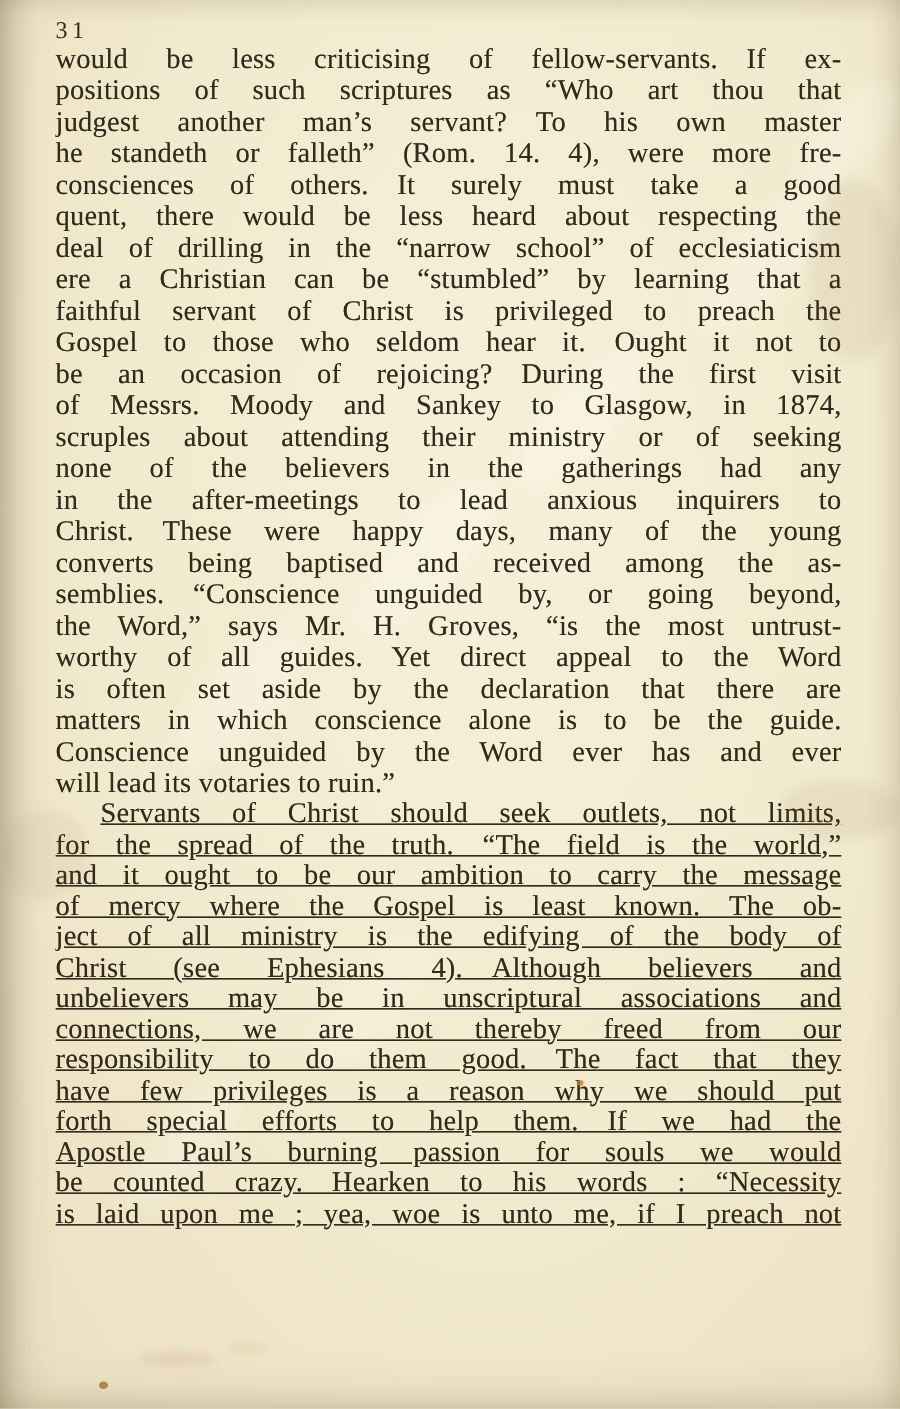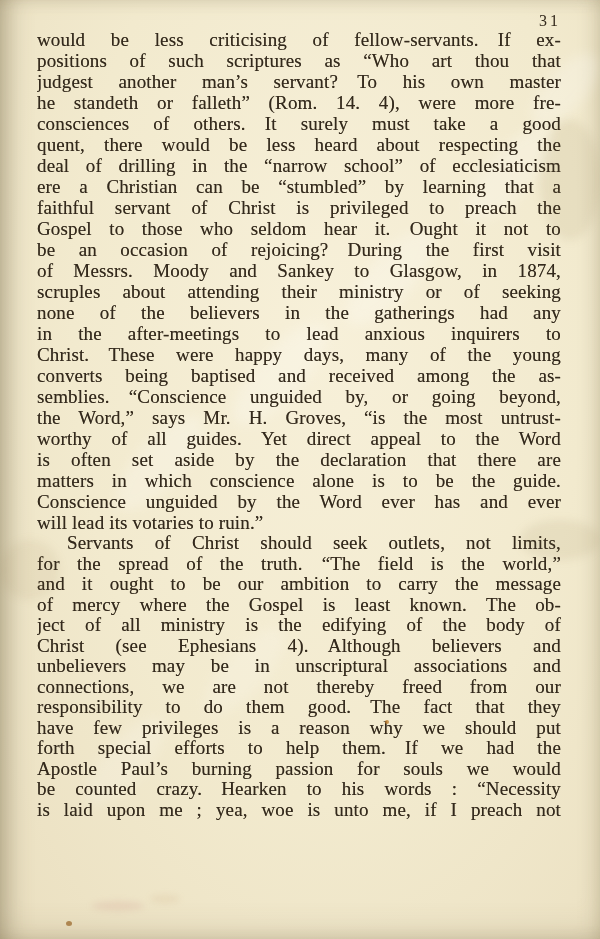--- a/index.html
+++ b/index.html
@@ -12,34 +12,34 @@
     position:relative;width:600px;height:939px;
     background:radial-gradient(ellipse at 55% 35%, #f7f0d9 0%, #f2eace 55%, #eadfc0 100%);
     box-shadow:
       inset 22px 0 28px -18px rgba(95,82,52,.45),
       inset -14px 0 22px -14px rgba(120,104,68,.28),
       inset 0 -18px 34px -18px rgba(120,104,68,.30),
       inset 0 12px 22px -14px rgba(120,104,68,.18);
   }
   .pagenum{
     position:absolute;top:12px;left:37px;width:524px;
-    text-align:right;font-size:16px;letter-spacing:3px;color:#33291c;
+    text-align:left;font-size:16px;letter-spacing:3px;color:#33291c;
   }
   .text{
     position:absolute;left:37px;top:29px;width:524px;
     color:#33291c;font-size:19px;letter-spacing:.15px;
     text-shadow:0 0 .4px rgba(50,40,25,.55);
   }
   .para .line{
     text-align:justify;text-align-last:justify;
     overflow:hidden;
   }
   .para1 .line{line-height:21px;height:21px;}
   .para1 .line:last-child{text-align-last:left;}
-  .para2 .line{line-height:20.5px;height:20.5px;}
+  .para2 .line{line-height:20.5px;height:20.5px;text-decoration:underline;}
   .para2 .line:first-child{text-indent:30px;}
   .heading{
     margin:6px 0;font-weight:bold;text-align:center;
     font-size:19.5px;line-height:22px;letter-spacing:.3px;
   }
   
   .wm{
     position:absolute;border-radius:50%;
     background:rgba(255,255,255,.55);opacity:.40;
     filter:blur(6px);transform:rotate(-48deg);

